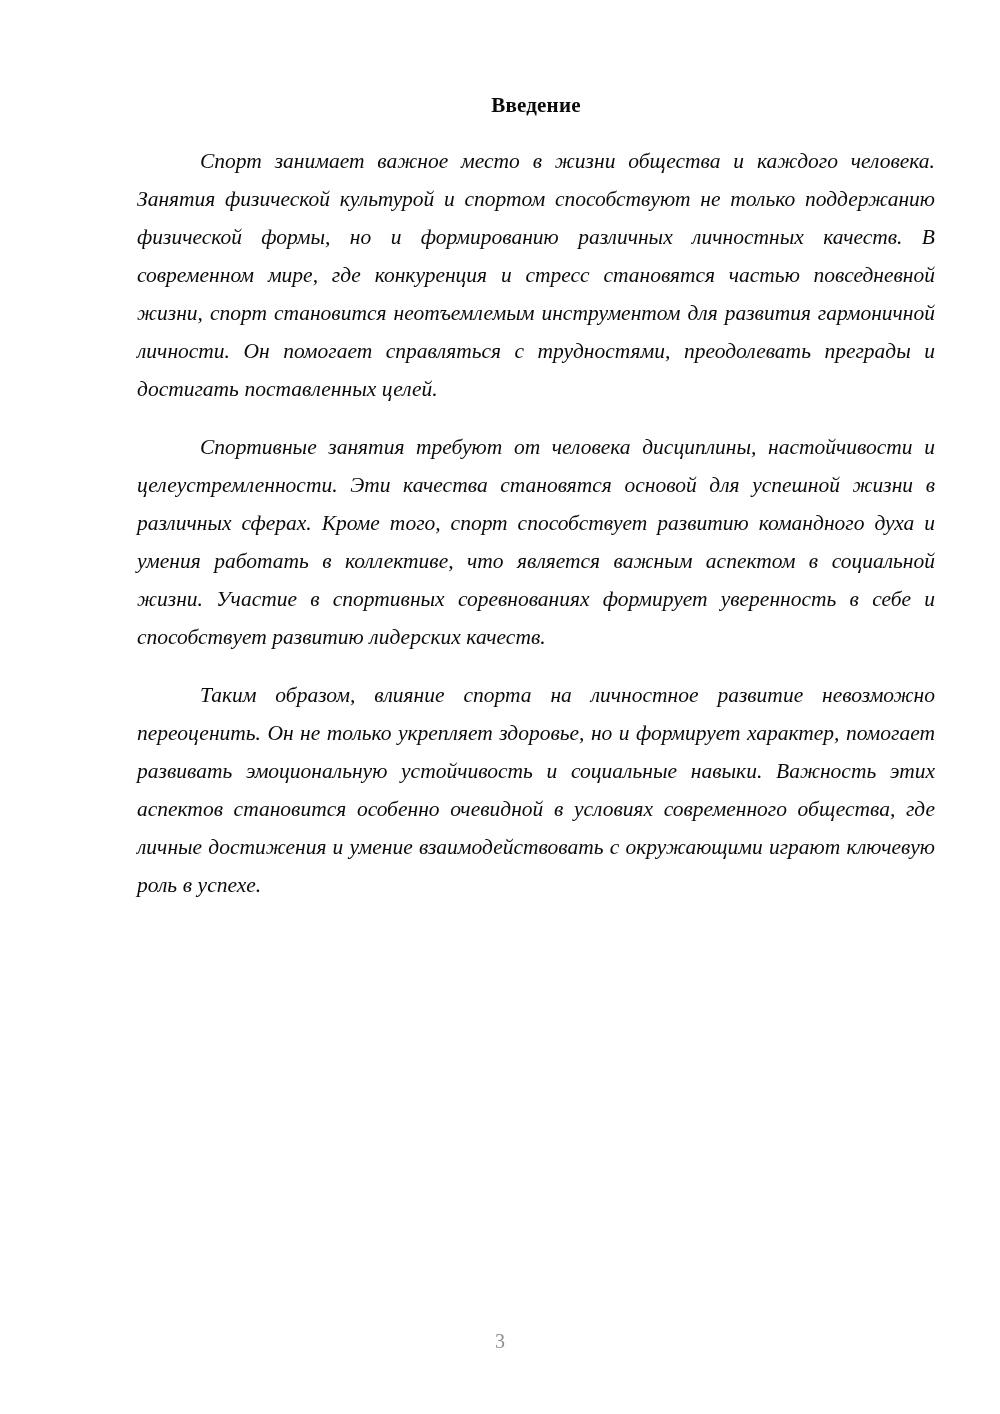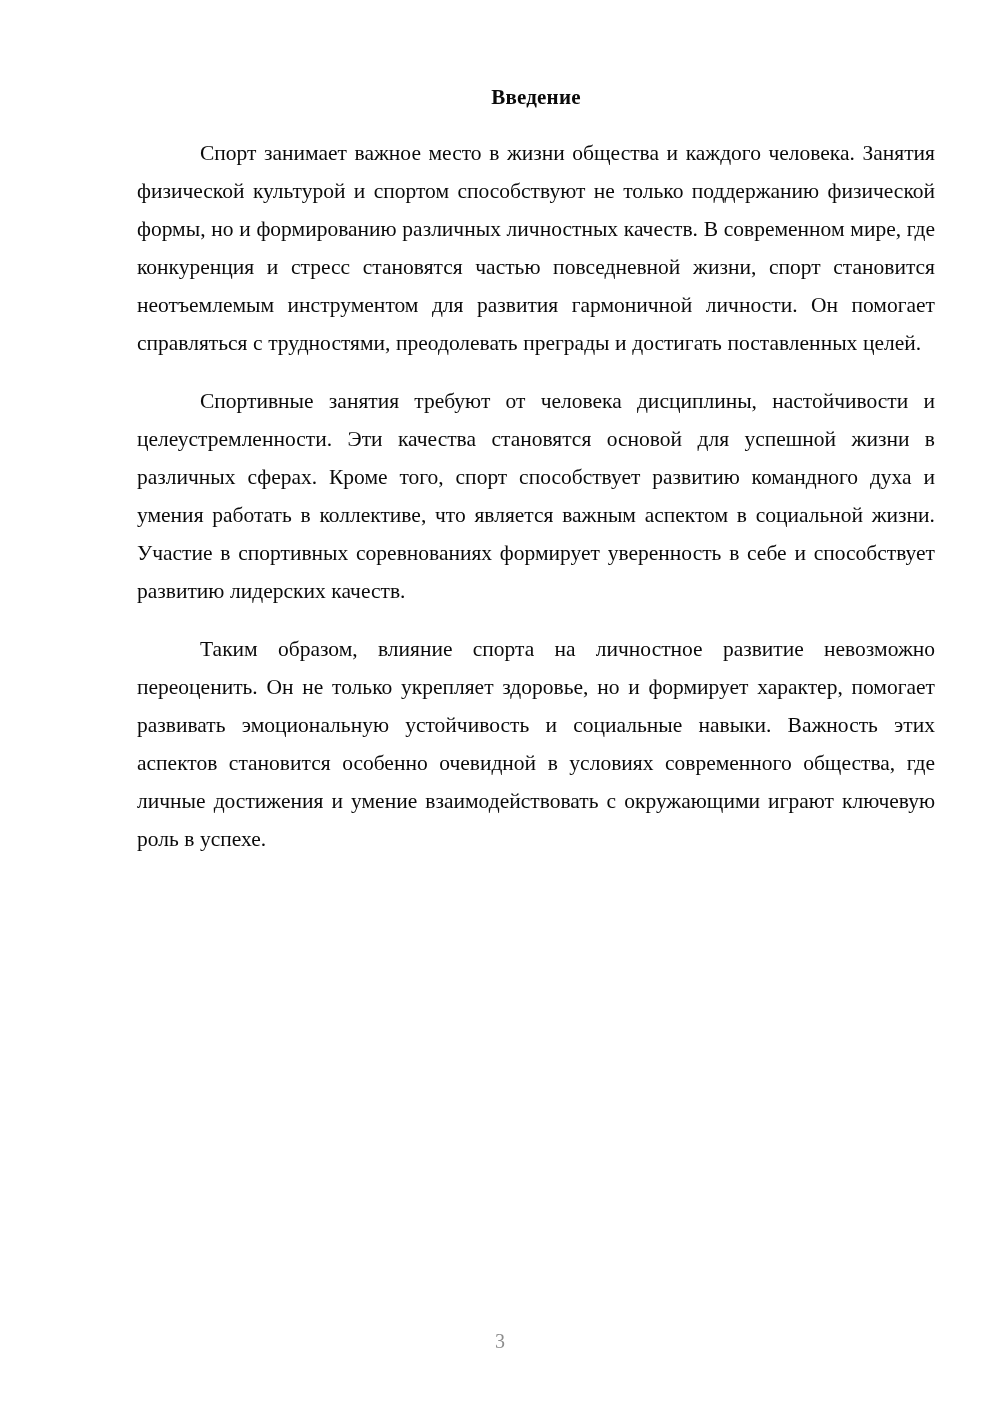--- a/index.html
+++ b/index.html
@@ -18,21 +18,21 @@
 
   .page {
     position: absolute;
     inset: 0;
     background: #ffffff;
   }
 
   .content {
     position: absolute;
     left: 137px;
-    top: 78px;
+    top: 86px;
     width: 798px;
   }
 
   .doc-heading {
     font-size: 21px;
     font-weight: bold;
     text-align: center;
     letter-spacing: 0.2px;
     margin: 0 0 18px 0;
     line-height: 38px;
@@ -40,20 +40,21 @@
 
   .para {
     font-size: 21.5px;
     line-height: 38px;
     text-align: justify;
     text-justify: inter-word;
     text-indent: 63px;
     margin: 0 0 20px 0;
     hyphens: none;
     word-spacing: 0.2px;
+    font-style: italic;
   }
 
   .para:last-child {
     margin-bottom: 16px;
   }
 
   .page-number {
     position: absolute;
     left: 0;
     right: 0;

